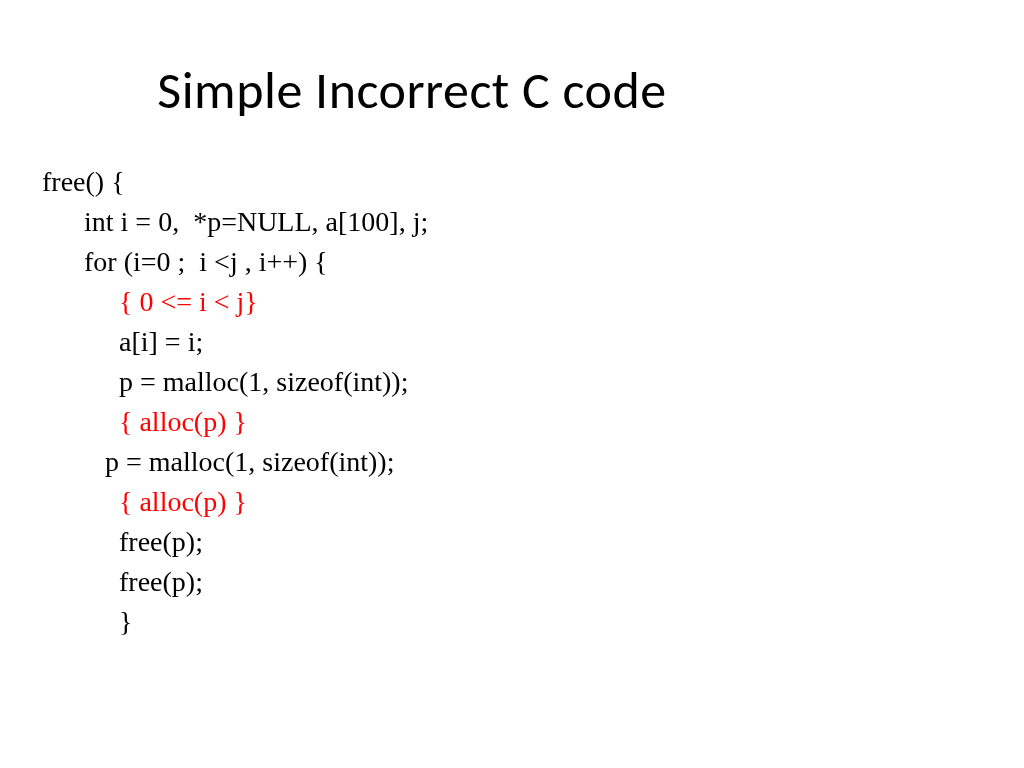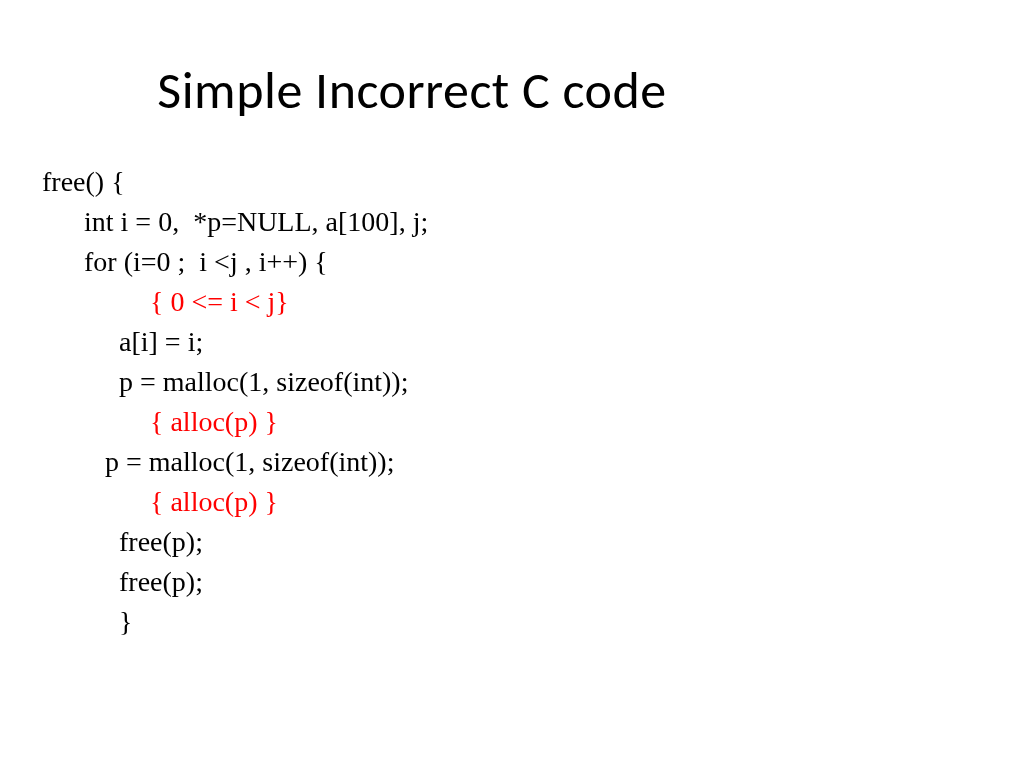--- a/index.html
+++ b/index.html
@@ -27,21 +27,21 @@
     color: #000000;
   }
   .code-block {
     position: absolute;
     left: 42px;
     top: 162px;
     font-size: 28px;
     line-height: 40px;
     white-space: pre;
   }
-  .red { color: #ff0000; margin-left: 31px; }
+  .red { color: #ff0000; }
 </style>
 </head>
 <body>
 
 <div class="slide">
   <div class="title">Simple Incorrect C code</div>
   <div class="code-block"><span>free() {</span>
 <span>      int i = 0,  *p=NULL, a[100], j;</span>
 <span>      for (i=0 ;  i &lt;j , i++) {</span>
 <span>           </span><span class="red">{ 0 &lt;= i &lt; j}</span>

